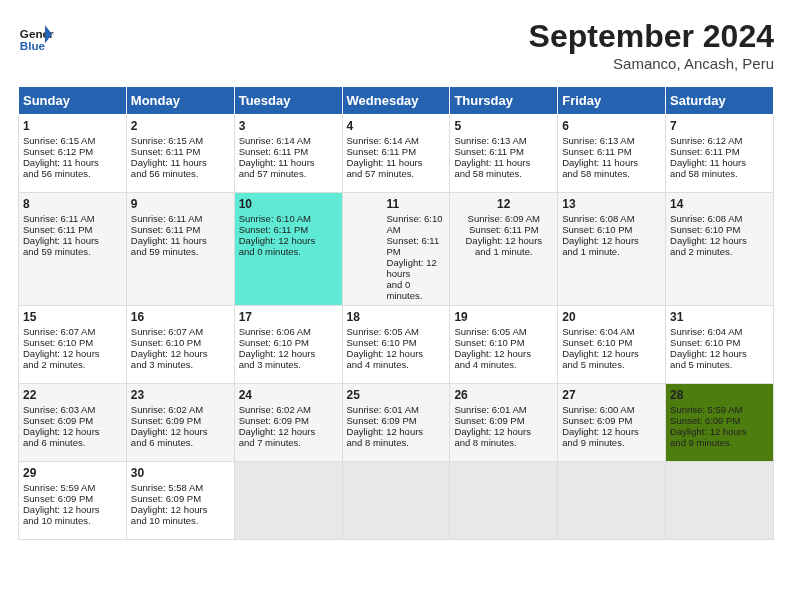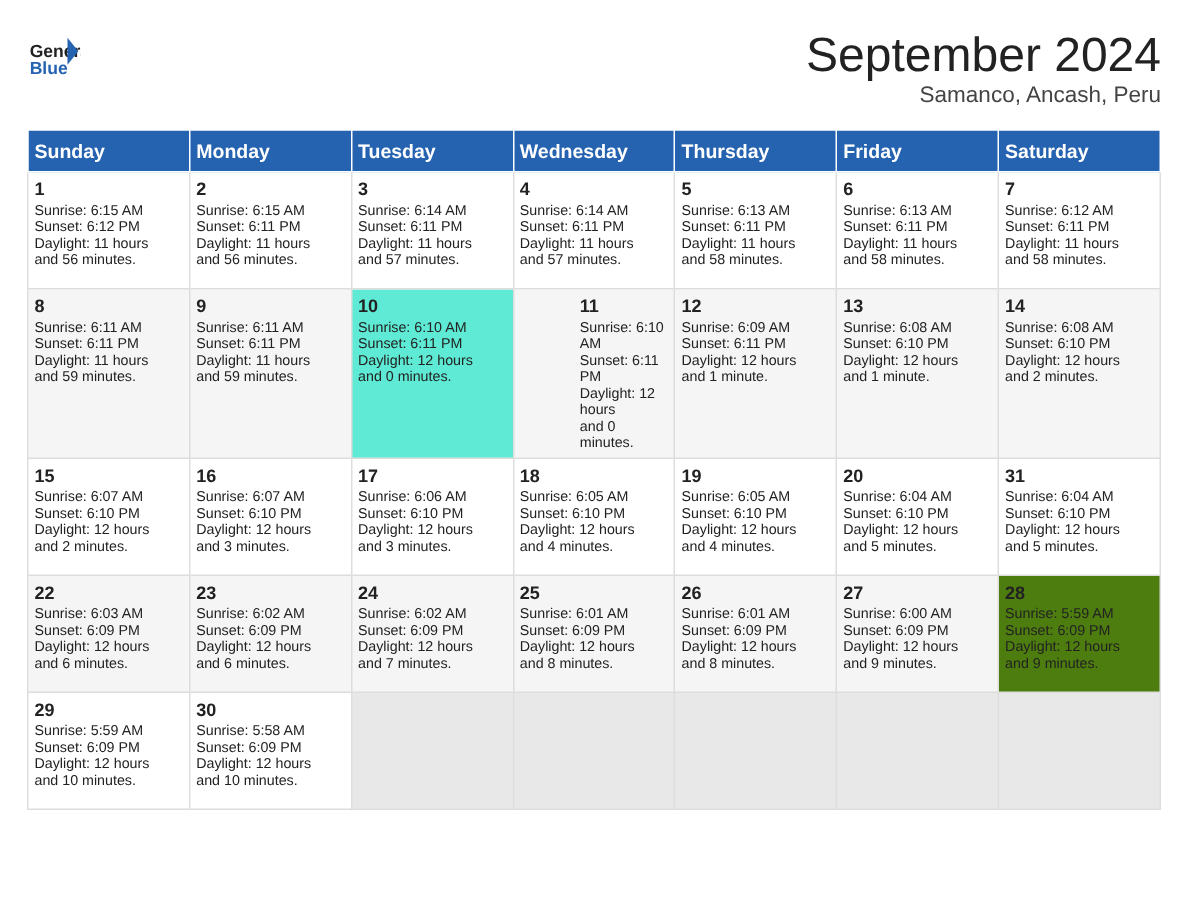--- a/index.html
+++ b/index.html
@@ -29,21 +29,21 @@
     }
     .logo-icon {
       width: 36px;
       height: 36px;
     }
     .title-block {
       text-align: right;
     }
     .month-title {
       font-size: 32px;
-      font-weight: normal;
+      font-weight: bold;
       color: #222;
     }
     .subtitle {
       font-size: 15px;
       color: #444;
     }
     table {
       width: 100%;
       border-collapse: collapse;
       table-layout: fixed;
@@ -183,21 +183,21 @@
             <div>Daylight: 12 hours</div>
             <div>and 0 minutes.</div>
           </td>
           <td style="background: rgb(245, 245, 245); padding-left: 44px;">
             <span class="day-num">11</span>
             <div>Sunrise: 6:10 AM</div>
             <div>Sunset: 6:11 PM</div>
             <div>Daylight: 12 hours</div>
             <div>and 0 minutes.</div>
           </td>
-          <td style="background: rgb(245, 245, 245);">
+          <td style="background: rgb(245, 245, 245); text-align: center;">
             <span class="day-num">12</span>
             <div>Sunrise: 6:09 AM</div>
             <div>Sunset: 6:11 PM</div>
             <div>Daylight: 12 hours</div>
             <div>and 1 minute.</div>
           </td>
           <td style="background: rgb(245, 245, 245);">
             <span class="day-num">13</span>
             <div>Sunrise: 6:08 AM</div>
             <div>Sunset: 6:10 PM</div>

